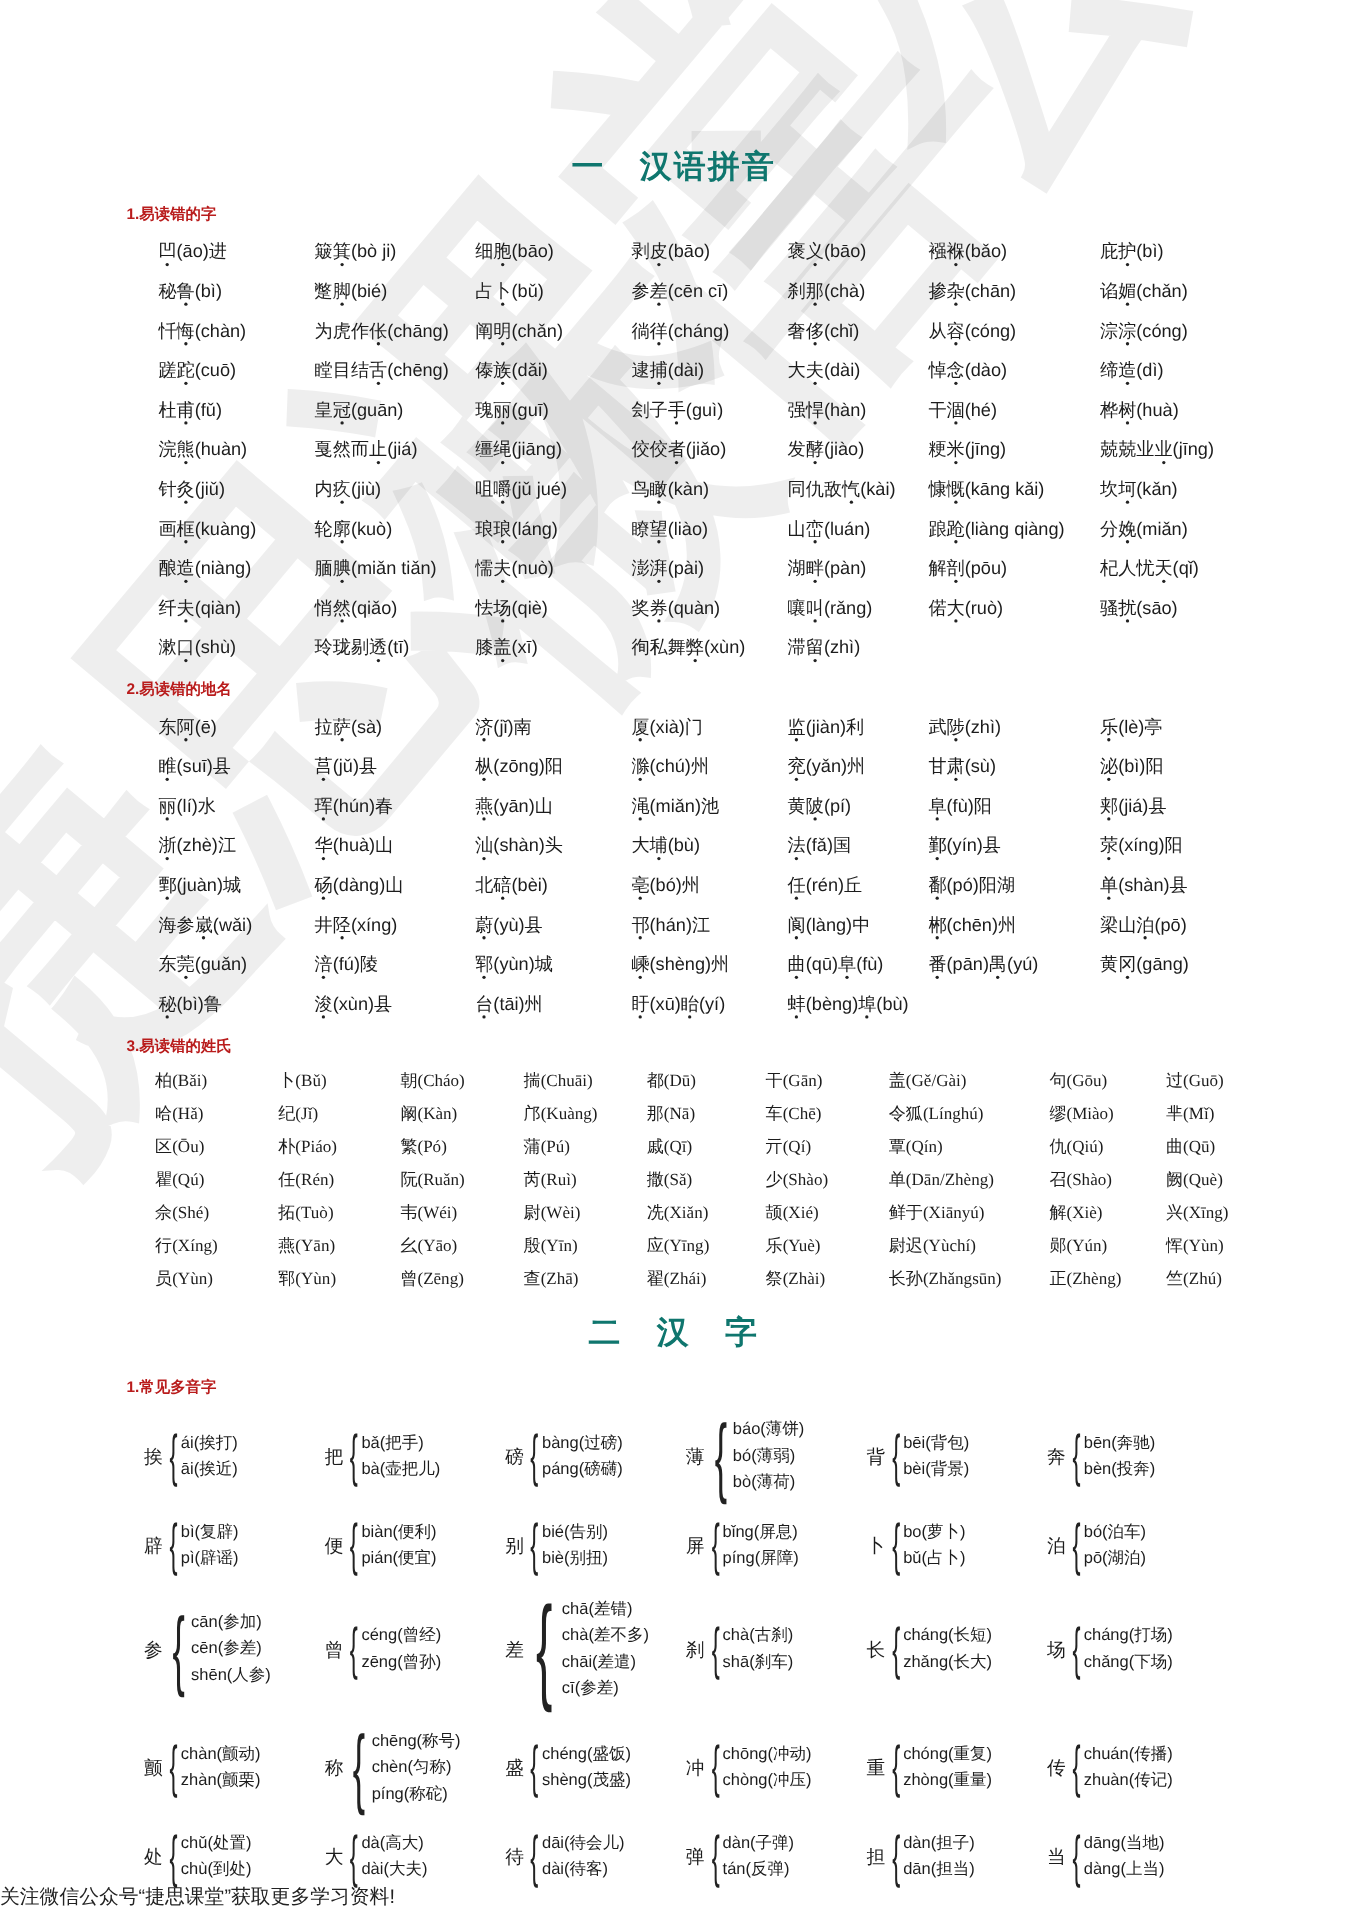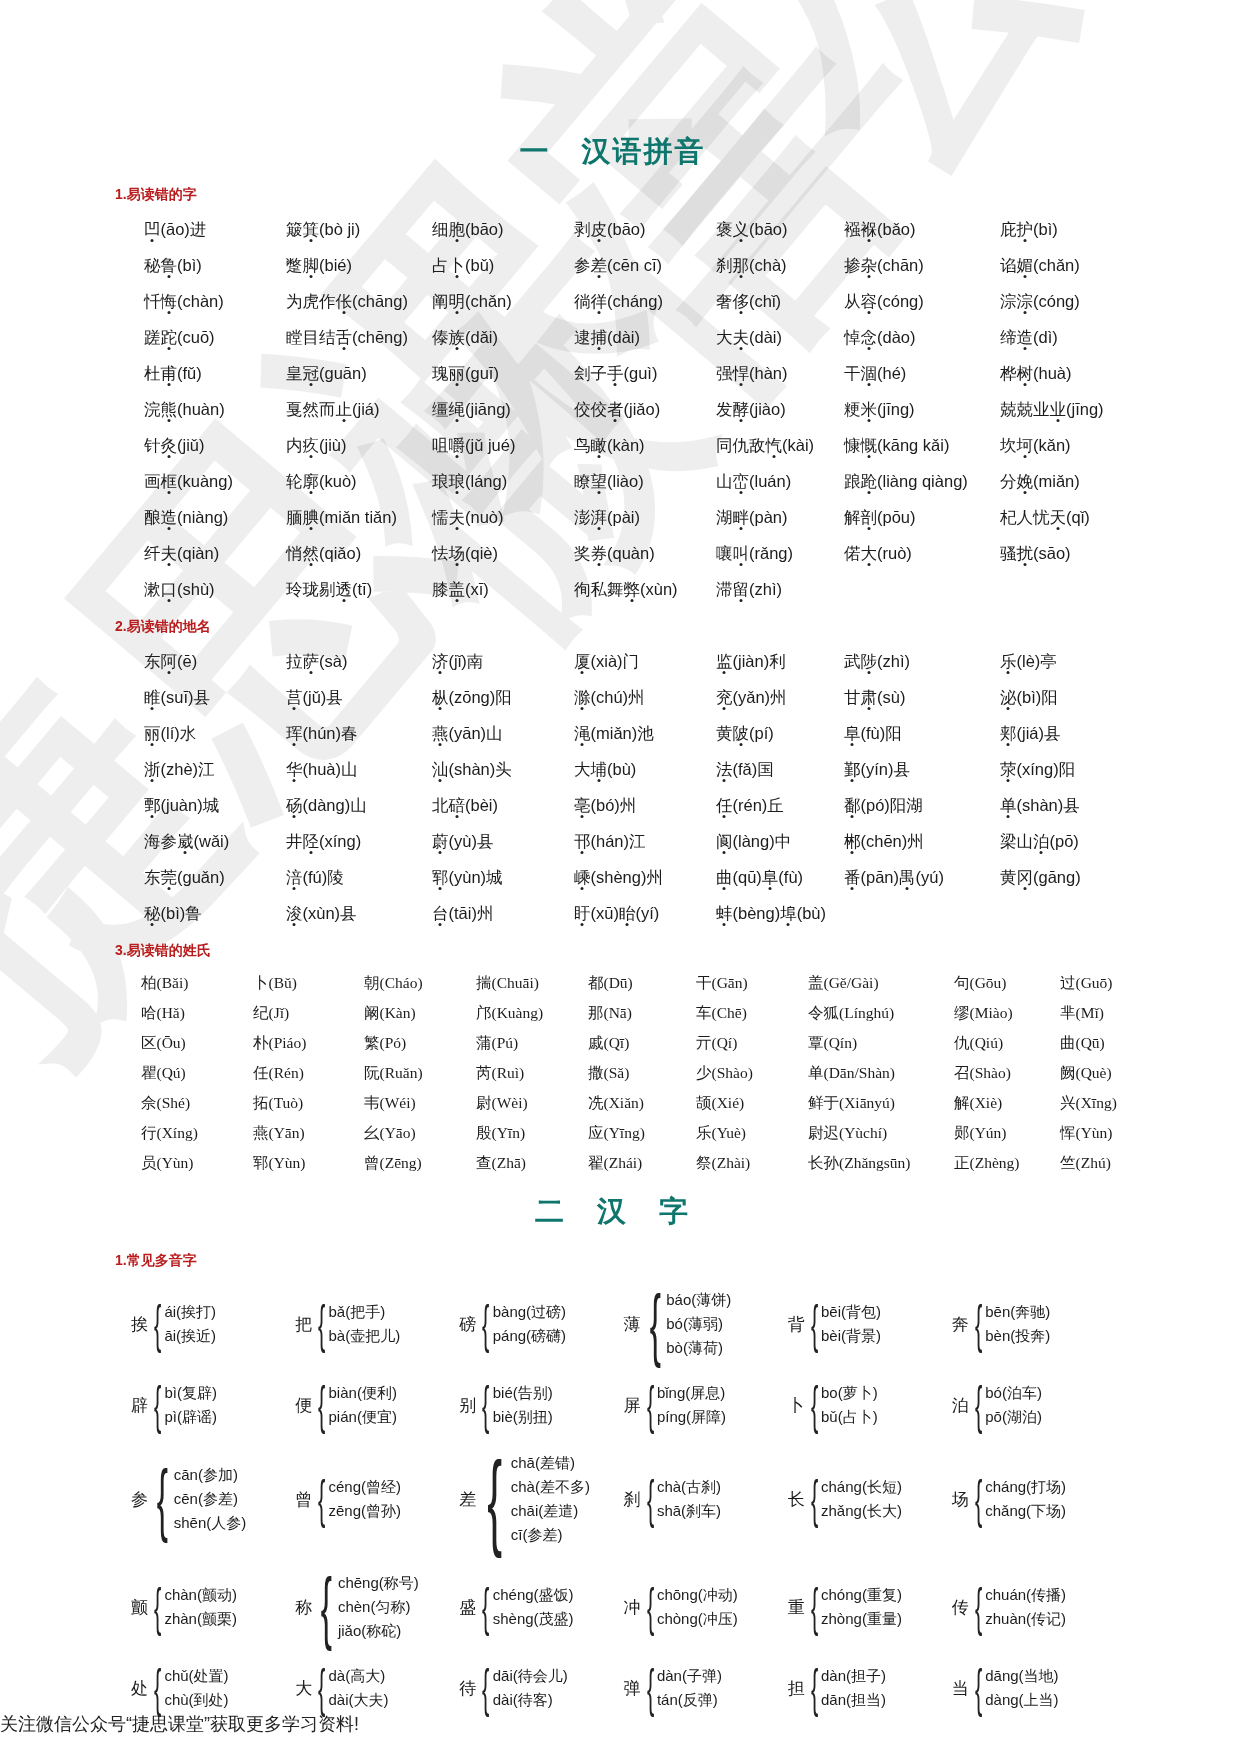--- a/index.html
+++ b/index.html
@@ -217,21 +217,21 @@
           <div class="cell">亓(Qí)</div>
           <div class="cell">覃(Qín)</div>
           <div class="cell">仇(Qiú)</div>
           <div class="cell">曲(Qū)</div>
           <div class="cell">瞿(Qú)</div>
           <div class="cell">任(Rén)</div>
           <div class="cell">阮(Ruǎn)</div>
           <div class="cell">芮(Ruì)</div>
           <div class="cell">撒(Sǎ)</div>
           <div class="cell">少(Shào)</div>
-          <div class="cell">单(Dān/Shàn)</div>
+          <div class="cell">单(Dān/Zhèng)</div>
           <div class="cell">召(Shào)</div>
           <div class="cell">阙(Què)</div>
           <div class="cell">佘(Shé)</div>
           <div class="cell">拓(Tuò)</div>
           <div class="cell">韦(Wéi)</div>
           <div class="cell">尉(Wèi)</div>
           <div class="cell">冼(Xiǎn)</div>
           <div class="cell">颉(Xié)</div>
           <div class="cell">鲜于(Xiānyú)</div>
           <div class="cell">解(Xiè)</div>
@@ -424,21 +424,21 @@
                 <span class="mz-r">chàn(颤动)</span>
                 <span class="mz-r">zhàn(颤栗)</span>
               </span>
             </div>
             <div class="mz-group">
               <span class="mz-head">称</span>
               <span class="mz-brace b3">{</span>
               <span class="mz-readings">
                 <span class="mz-r">chēng(称号)</span>
                 <span class="mz-r">chèn(匀称)</span>
-                <span class="mz-r">jiǎo(称砣)</span>
+                <span class="mz-r">píng(称砣)</span>
               </span>
             </div>
             <div class="mz-group">
               <span class="mz-head">盛</span>
               <span class="mz-brace b2">{</span>
               <span class="mz-readings">
                 <span class="mz-r">chéng(盛饭)</span>
                 <span class="mz-r">shèng(茂盛)</span>
               </span>
             </div>

